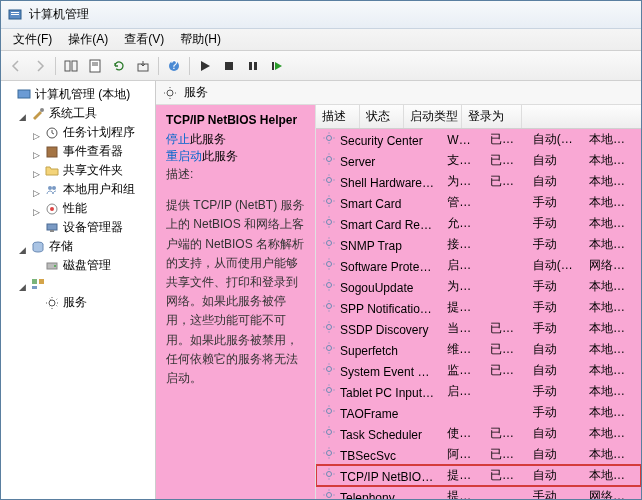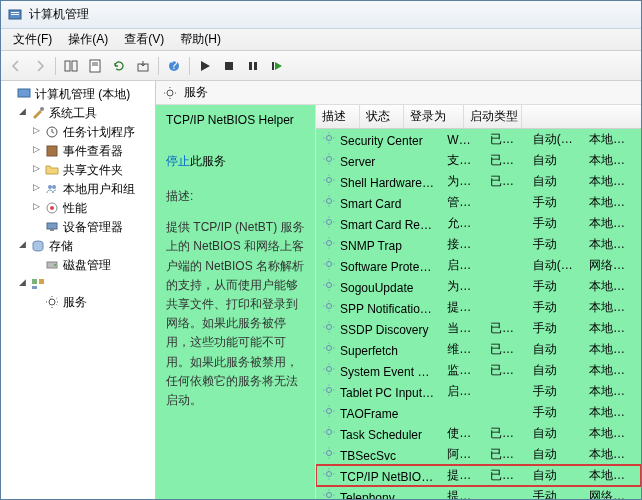--- a/index.html
+++ b/index.html
@@ -1,40 +1,40 @@
 <!DOCTYPE html>
 <html><head>
 <meta charset="utf-8">
 <style>
 *{box-sizing:border-box;margin:0;padding:0;font-family:"Microsoft YaHei",SimSun,sans-serif;font-size:12px}
 body{background:#fff;overflow:hidden}
-.window{width:642px;height:500px;border:1px solid #5a7fa0;display:flex;flex-direction:column;background:#86efac}
+.window{width:642px;height:500px;border:1px solid #5a7fa0;display:flex;flex-direction:column;background:#f9a8d4}
 .titlebar{height:28px;background:linear-gradient(#f7f9fb,#e8eef5);display:flex;align-items:center;padding:0 6px;border-bottom:1px solid #c9d4e0}
 .titlebar .icon{width:16px;height:16px;margin-right:6px}
 .titlebar .title{font-size:12px;color:#000}
 .menubar{height:22px;background:linear-gradient(#f5f5f5,#eee);display:flex;align-items:flex-end;padding:0 4px;border-bottom:1px solid #d0d0d0}
 .menubar span{padding:2px 8px;cursor:default}
 .toolbar{height:30px;background:linear-gradient(#fafafa,#eee);display:flex;align-items:center;padding:0 4px;border-bottom:1px solid #d0d0d0;gap:2px}
 .tbtn{width:22px;height:22px;display:flex;align-items:center;justify-content:center;color:#555}
 .tbtn.disabled{opacity:.4}
 .tsep{width:1px;height:18px;background:#ccc;margin:0 2px}
 .body{flex:1;display:flex;overflow:hidden}
 .tree{width:155px;border-right:1px solid #ccc;background:#fff;padding:4px 2px;overflow-y:auto}
-.tree-item{display:flex;align-items:flex-start;padding:1px 0;white-space:nowrap;cursor:default}
+.tree-item{display:flex;align-items:flex-end;padding:1px 0;white-space:nowrap;cursor:default}
 .exp{width:11px;height:11px;margin-right:2px;display:inline-flex;align-items:center;justify-content:center;font-size:9px;color:#555}
 .ticon{width:16px;height:16px;margin-right:3px;flex-shrink:0}
 .ind1{padding-left:14px}.ind2{padding-left:28px}
 .main{flex:1;display:flex;flex-direction:column;overflow:hidden}
 .main-header{height:24px;display:flex;align-items:center;padding:0 6px;border-bottom:1px solid #ddd;background:#f7f7f7}
 .main-header .icon{width:16px;height:16px;margin-right:6px}
 .content{flex:1;display:flex;overflow:hidden}
 .detail{width:160px;padding:8px 10px;border-right:1px solid #e0e0e0;overflow-y:auto}
-.detail h3{font-size:12px;font-weight:normal;margin-bottom:26px}
+.detail h3{font-size:12px;font-weight:bold;margin-bottom:4px}
 .detail a{color:#0066cc;text-decoration:none}
-.detail .para{margin-top:17px;line-height:1.6;color:#333}
+.detail .para{margin-top:0;line-height:1.6;color:#333}
 .list{flex:1;overflow:auto}
 .list-header{display:flex;background:linear-gradient(#fdfdfd,#eee);border-bottom:1px solid #d0d0d0;position:sticky;top:0}
 .list-header .col{padding:3px 6px;border-right:1px solid #ddd;white-space:nowrap;overflow:hidden}
 .c-name{width:130px}.c-desc{width:44px}.c-stat{width:44px}.c-start{width:58px}.c-login{width:60px}
 .row{display:flex;padding:1px 0;cursor:default;align-items:center}
 .row .cell{padding:1px 6px;white-space:nowrap;overflow:hidden;text-overflow:ellipsis}
 .row.highlighted{outline:2px solid #d43b3b;outline-offset:-1px}
 .gear-icon{display:inline-block;width:14px;height:14px;margin-right:4px;flex-shrink:0}
 .gear-icon svg{width:14px;height:14px}
 </style>
@@ -225,29 +225,30 @@
         <span class="icon"><svg viewBox="0 0 16 16">
               <circle cx="8" cy="8" r="3" fill="none" stroke="#555"></circle>
               <path d="M8 3v-1m0 12v-1m5-5h1m-12 0h1" stroke="#555"></path>
             </svg></span>
         <span>服务</span>
       </div>
       <div class="content">
         <div class="detail">
           <h3>TCP/IP NetBIOS Helper</h3>
           <div><a href="#">停止</a><span>此服务</span></div>
+          <div><a href="#">重启动</a><span>此服务</span></div>
           <div class="para">描述:</div>
           <div class="para" style="margin-top:12px">提供 TCP/IP (NetBT) 服务上的 NetBIOS 和网络上客户端的 NetBIOS 名称解析的支持，从而使用户能够共享文件、打印和登录到网络。如果此服务被停用，这些功能可能不可用。如果此服务被禁用，任何依赖它的服务将无法启动。</div>
         </div>
         <div class="list">
           <div class="list-header">
             <div class="col c-desc">描述</div>
             <div class="col c-stat">状态</div>
+            <div class="col c-start">启动类型</div>
             <div class="col c-login">登录为</div>
-            <div class="col c-start">启动类型</div>
           </div>
           <div id="rows">
               <div class="row">
                 <div class="cell c-name"><span class="gear-icon"><svg viewBox="0 0 14 14">
                       <circle cx="7" cy="7" r="2.5" fill="none" stroke="#6a8ab4"></circle>
                       <path d="M7 2.5v-1m0 11v-1m4.5-4.5h1m-11 0h1" stroke="#6a8ab4"></path>
                     </svg></span>Security Center</div>
                 <div class="cell c-desc">WSC...</div>
                 <div class="cell c-stat">已启动</div>
                 <div class="cell c-start">自动(延迟...</div>

